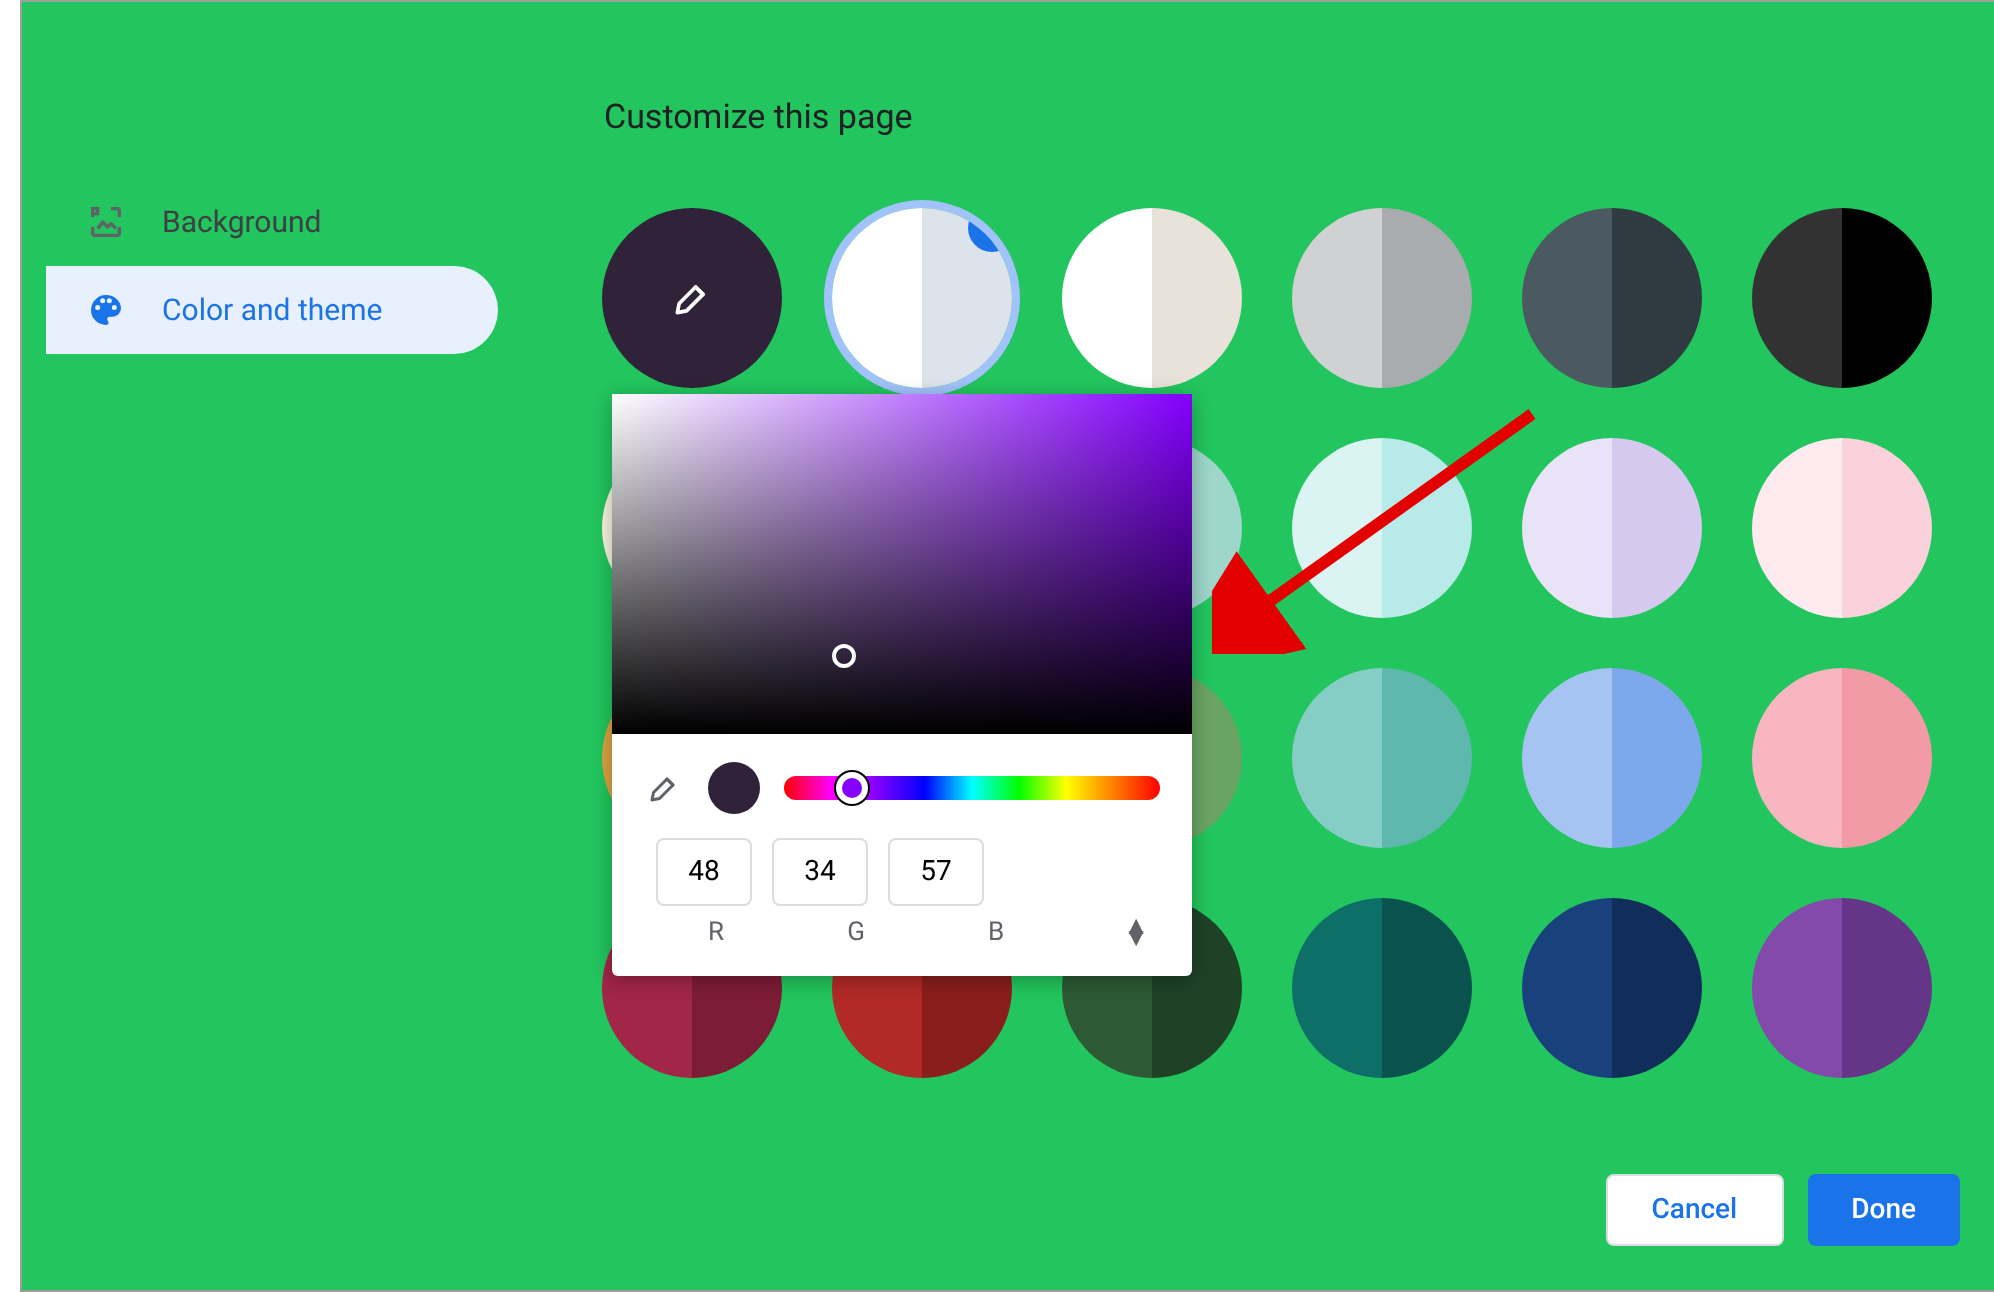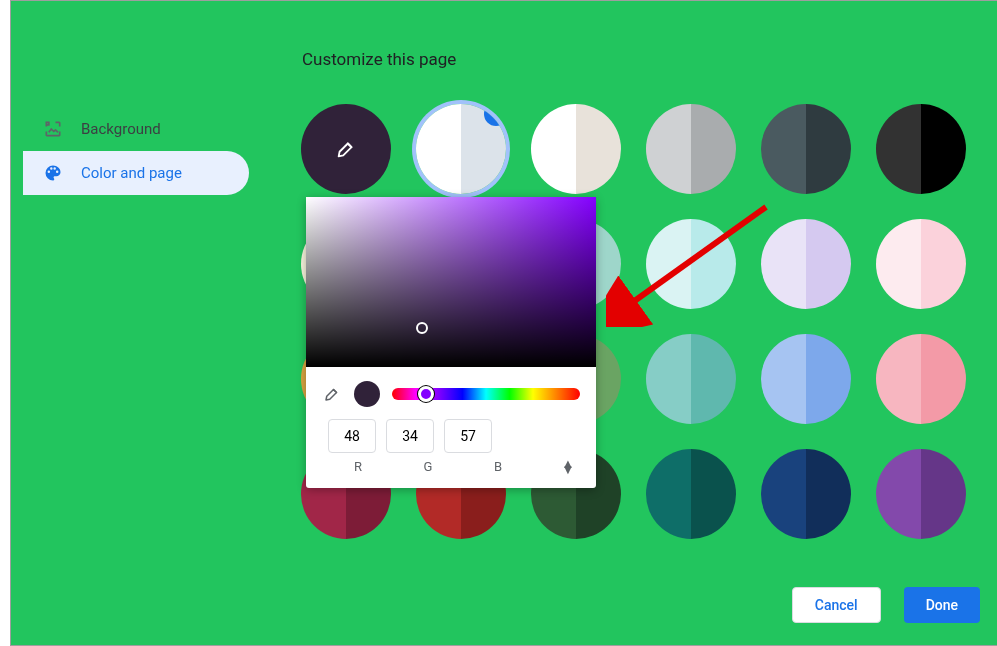--- a/index.html
+++ b/index.html
@@ -1,19 +1,19 @@
 <!DOCTYPE html>
 <html><head>
 <meta charset="utf-8">
 <style>
 * { box-sizing: border-box; font-family: -apple-system, BlinkMacSystemFont, "Segoe UI", Roboto, Arial, sans-serif; }
 body { margin: 0; padding: 0; background: #fff; width: 997px; height: 646px; }
 .dialog { border: 1px solid #9e9e9e; width: 997px; height: 646px; position: relative; background: #22c55e; margin-left: 10px; }
 .title { position: absolute; top: 48px; left: 291px; font-size: 17px; color: #202124; }
-.sidebar { position: absolute; top: 106px; left: 12px; display: flex; flex-direction: column; gap: 0; }
+.sidebar { position: absolute; top: 88px; left: 12px; display: flex; flex-direction: column; gap: 0; }
 .side-item { display: flex; align-items: center; gap: 18px; padding: 12px 18px 12px 20px; border-radius: 0 22px 22px 0; cursor: pointer; width: 226px; }
 .side-item.active { background: #e8f0fe; }
 .side-item .lbl { font-size: 15px; color: #3c4043; }
 .side-item.active .lbl { color: #1a73e8; }
 .ico { width: 20px; height: 20px; display: inline-flex; align-items: center; justify-content: center; }
 .ico svg { display: block; }
 .grid { position: absolute; top: 103px; left: 290px; display: grid; grid-template-columns: repeat(6,90px); column-gap: 25px; row-gap: 25px; }
 .swatch { width: 90px; height: 90px; border-radius: 50%; overflow: hidden; display: flex; position: relative; cursor: pointer; }
 .swatch .h1 { width: 50%; height: 100%; }
 .swatch .h2 { width: 50%; height: 100%; }
@@ -28,21 +28,21 @@
 .picker-row { display:flex; align-items:center; gap:12px; padding:14px 16px 8px; }
 .cur-color { width:26px; height:26px; border-radius:50%; background:#302239; }
 .hue { flex:1; height:12px; border-radius:6px; position:relative; background: linear-gradient(to right,#ff0000,#ff00ff,#8000ff,#0000ff,#00ffff,#00ff00,#ffff00,#ff8000,#ff0000); }
 .hue-thumb { position:absolute; left:18%; top:50%; width:16px; height:16px; border-radius:50%; background:#8400ff; border:3px solid #fff; box-shadow:0 0 0 1px #000; transform:translate(-50%,-50%); }
 .num-row { display:flex; gap:10px; padding: 4px 22px 0; }
 .num { width:48px; height:34px; text-align:center; border:1px solid #dadce0; border-radius:4px; font-size:14px; }
 .lbl-row { display:flex; gap:10px; padding:6px 22px 14px; align-items:center; }
 .lbl-row span { width:60px; text-align:center; font-size:13px; color:#5f6368; }
 .mode-arrows { width:14px; display:flex; flex-direction:column; line-height:6px; font-size:9px; color:#5f6368; cursor:pointer; }
 
-.footer { position:absolute; bottom:22px; right:26px; display:flex; gap:23px; }
+.footer { position:absolute; bottom:22px; right:26px; display:flex; gap:12px; }
 .btn { height:36px; padding:0 22px; border-radius:4px; font-size:14px; font-weight:500; cursor:pointer; border:none; display:flex; align-items:center; }
 .btn-cancel { background:#fff; color:#1a73e8; border:1px solid #dadce0; }
 .btn-done { background:#1a73e8; color:#fff; }
 
 .arrow { position:absolute; top:196px; left:595px; z-index:20; pointer-events:none; }
 </style>
 </head>
 <body>
 
 <div class="dialog">
@@ -58,21 +58,21 @@
         </svg>
       </span>
       <span class="lbl">Background</span>
     </div>
     <div class="side-item active">
       <span class="ico">
         <svg width="20" height="20" viewBox="0 0 24 24" fill="#1a73e8">
           <path d="M12 3a9 9 0 0 0 0 18c1 0 1.5-.8 1.5-1.5 0-.4-.2-.8-.4-1.1-.3-.3-.4-.6-.4-1 0-.8.7-1.4 1.5-1.4H16a5 5 0 0 0 5-5c0-4.4-4-8-9-8zm-5 9a1.5 1.5 0 1 1 0-3 1.5 1.5 0 0 1 0 3zm3-4a1.5 1.5 0 1 1 0-3 1.5 1.5 0 0 1 0 3zm4 0a1.5 1.5 0 1 1 0-3 1.5 1.5 0 0 1 0 3zm3 4a1.5 1.5 0 1 1 0-3 1.5 1.5 0 0 1 0 3z"></path>
         </svg>
       </span>
-      <span class="lbl">Color and page</span>
+      <span class="lbl">Color and theme</span>
     </div>
   </div>
 
   <div class="grid" id="grid">
       <div class="swatch eyedrop-swatch">
         <svg width="22" height="22" viewBox="0 0 24 24" fill="none" stroke="#fff" stroke-width="2" stroke-linecap="round" stroke-linejoin="round">
           <path d="M4 20l5-1 9-9-4-4-9 9-1 5z"></path>
           <path d="M14 6l4 4"></path>
         </svg>
       </div>

